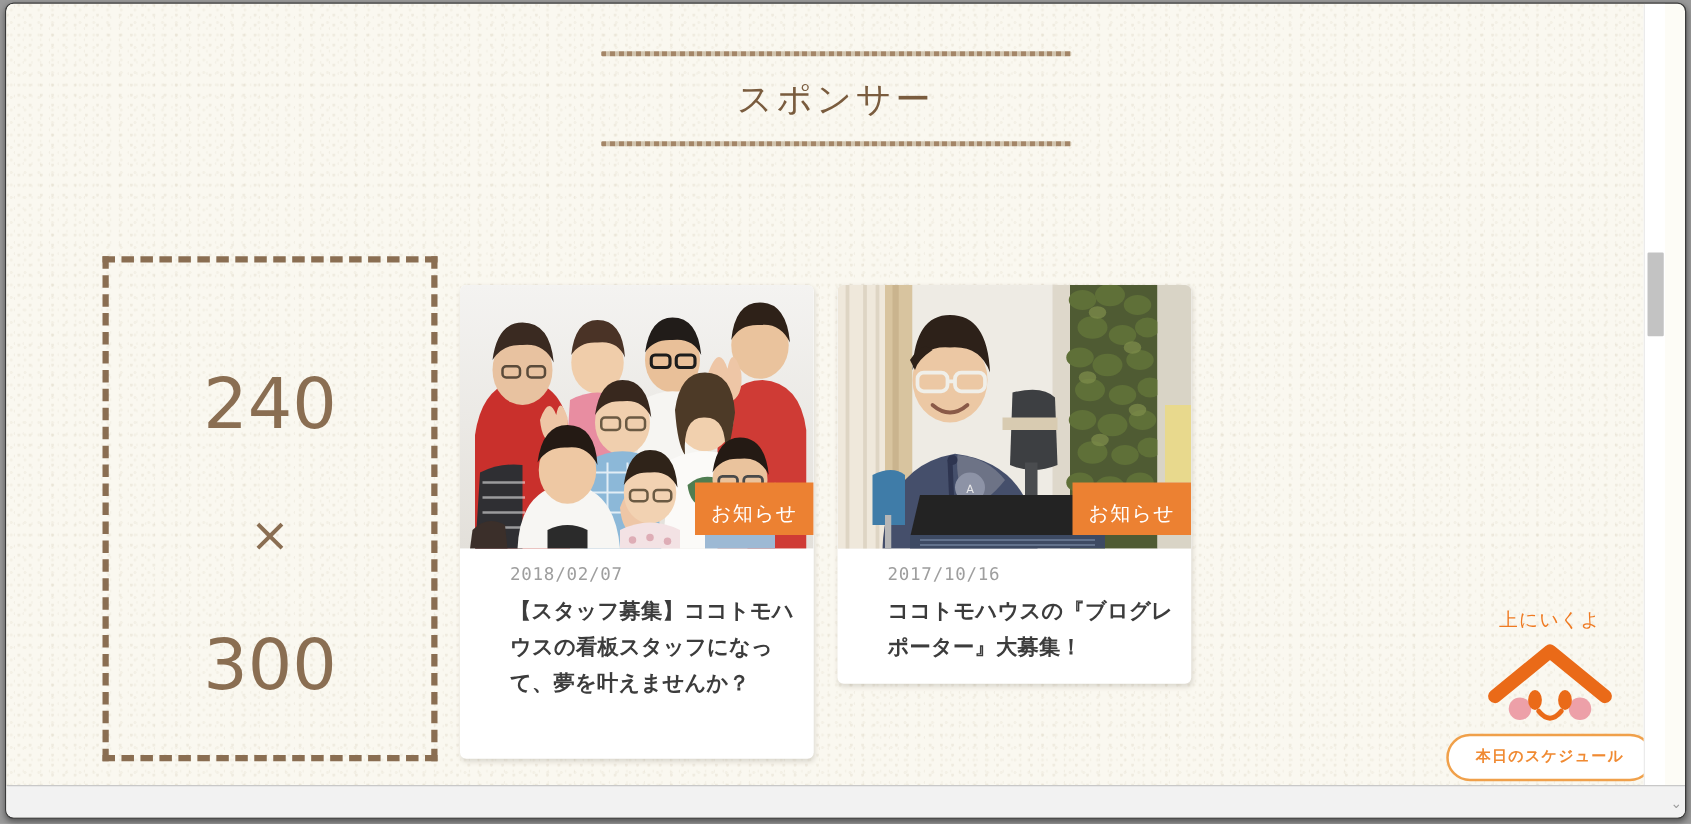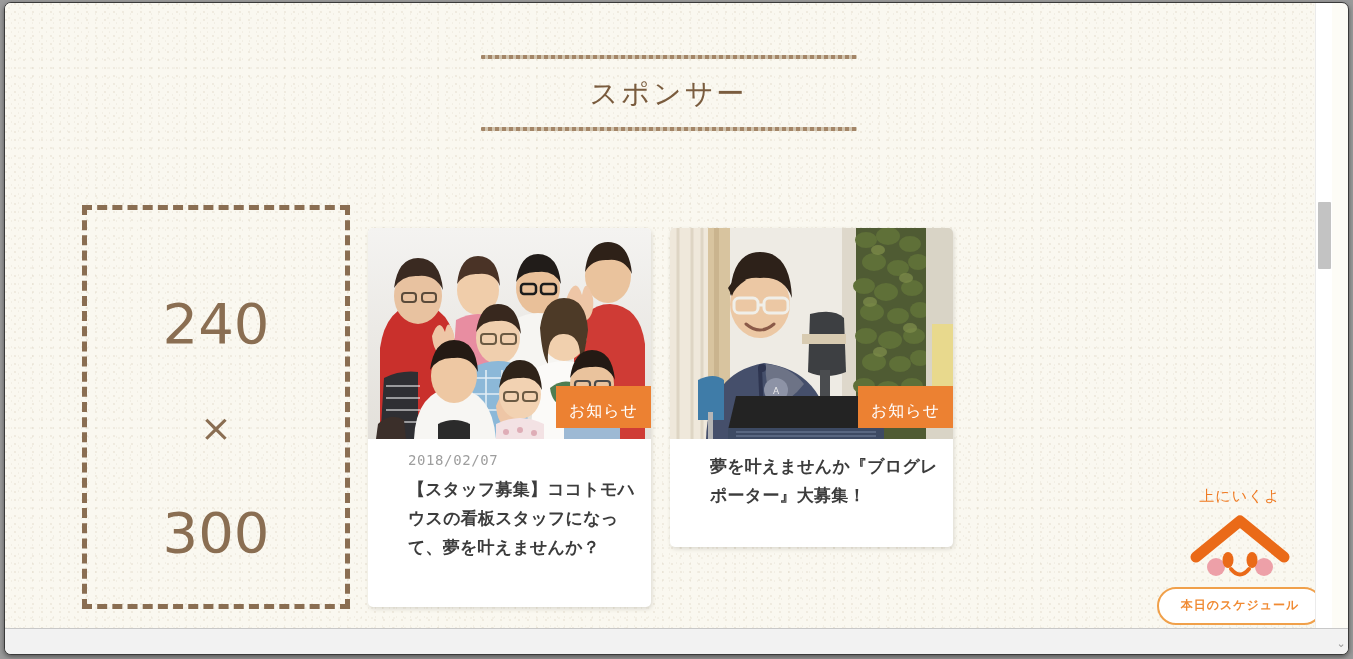--- a/index.html
+++ b/index.html
@@ -73,21 +73,21 @@
     color: #9a9a9a;
     font-size: 11px;
     line-height: 14px;
     text-align: center;
   }
 
   
   .section-head {
     position: absolute;
     left: 0;
-    top: 52px;
+    top: 38px;
     width: 1327px;
     text-align: center;
   }
   .head-rule {
     width: 376px;
     height: 4px;
     margin: 0 auto;
     background-image: repeating-linear-gradient(
       to right,
       #9c7c5c 0px, #9c7c5c 4px,
@@ -392,21 +392,22 @@
           <g stroke="#6c7c96" stroke-width="1.6" opacity="0.8">
             <path d="M66 204 h140 M66 208 h140"></path>
           </g>
 
           <path d="M28 152 q16 -8 26 0 l0 40 l-26 0 z" fill="#3f7ca8"></path>
           <rect x="38" y="184" width="5" height="27" fill="#b6b6b6"></rect>
         </svg>
         <div class="badge">お知らせ</div>
       </div>
       <div class="card-body">
-        <div class="card-title">夢を叶えませんか『ブログレポーター』大募集！</div>
+        <div class="card-date">2017/10/16</div>
+        <div class="card-title">ココトモハウスの『ブログレポーター』大募集！</div>
       </div>
     </div>
 
     <div class="gotop">
       <div class="gotop-label">上にいくよ</div>
       <div class="gotop-icon">
         <svg viewBox="0 0 100 66" width="100" height="66">
           <path d="M6 46 L50 10 L94 46" fill="none" stroke="#ea6a18" stroke-width="11" stroke-linecap="round" stroke-linejoin="round"></path>
           <circle cx="26" cy="56" r="9" fill="#eda0a8"></circle>
           <circle cx="74" cy="56" r="9" fill="#eda0a8"></circle>

